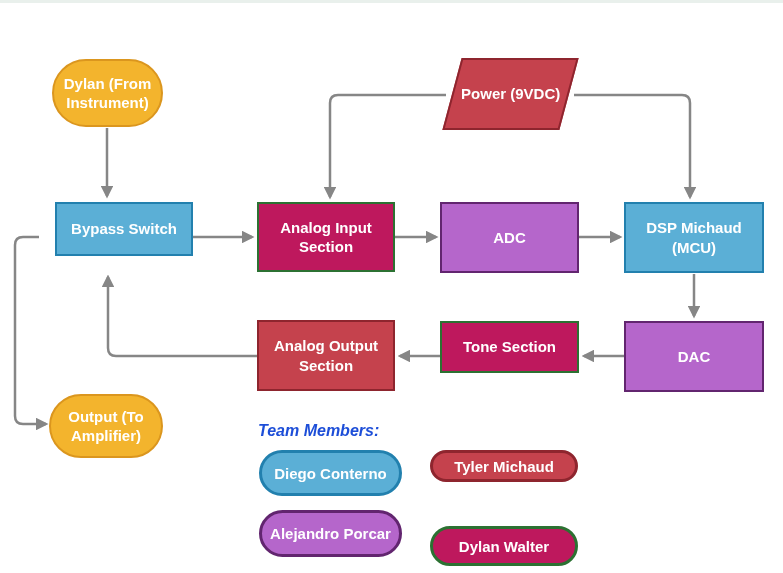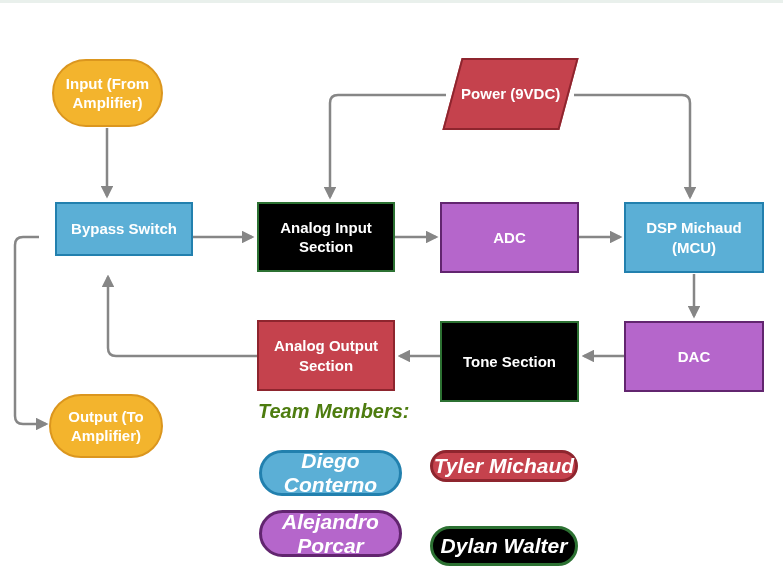--- a/index.html
+++ b/index.html
@@ -13,32 +13,32 @@
     position:absolute;z-index:2;box-sizing:border-box;
     display:flex;align-items:center;justify-content:center;text-align:center;
     color:#ffffff;font-size:15px;font-weight:600;line-height:1.3;
     border:2.5px solid;
   }
   .node .lbl{display:block;padding:0 9px;}
   .stadium{border-radius:34px;}
   .legend-pill{
     position:absolute;z-index:2;box-sizing:border-box;border-radius:24px;border:3px solid;
     display:flex;align-items:center;justify-content:center;text-align:center;
-    color:#ffffff;font-size:21px;font-weight:600;font-style:italic;
+    color:#ffffff;font-size:15px;font-weight:600;
   }
   .blue{background:#5BAFD6;border-color:#2280AE;}
-  .green{background:#000000;border-color:#2C7132;}
+  .green{background:#be185d;border-color:#2C7132;}
   .purple{background:#B566CB;border-color:#62256F;}
   .red{background:#C5424D;border-color:#8E252E;}
   .yellow{background:#F3B42D;border-color:#DB961E;}
   .parallelogram{transform:skewX(-15deg);}
   .parallelogram .lbl{transform:skewX(15deg);white-space:nowrap;}
   .legend-title{
-    position:absolute;z-index:2;left:258px;top:400px;
-    font-style:italic;font-weight:600;font-size:20px;color:#4d7c0f;
+    position:absolute;z-index:2;left:258px;top:422px;
+    font-style:italic;font-weight:600;font-size:16px;color:#1d4ed8;
   }
 </style>
 </head>
 <body>
 
 <div class="top-border"></div>
 
 <svg class="connectors" width="783" height="573" viewBox="0 0 783 573">
   <defs>
     <marker id="arrow" viewBox="0 0 10 10" refX="8" refY="5" markerWidth="5" markerHeight="5" orient="auto-start-reverse">
@@ -54,21 +54,21 @@
     <path d="M574,95 H682 Q690,95 690,103 V197" marker-end="url(#arrow)"></path>
     <path d="M694,274 V316" marker-end="url(#arrow)"></path>
     <path d="M624,356 H584" marker-end="url(#arrow)"></path>
     <path d="M440,356 H400" marker-end="url(#arrow)"></path>
     <path d="M257,356 H116 Q108,356 108,348 V277" marker-end="url(#arrow)"></path>
     <path d="M39,237 H23 Q15,237 15,245 V416 Q15,424 23,424 H46" marker-end="url(#arrow)"></path>
   </g>
 </svg>
 
 <div class="node stadium yellow" style="left:52px;top:59px;width:111px;height:68px">
-  <span class="lbl">Input (From Amplifier)</span>
+  <span class="lbl">Dylan (From Instrument)</span>
 </div>
 
 <div class="node blue" style="left:55px;top:202px;width:138px;height:54px">
   <span class="lbl">Bypass Switch</span>
 </div>
 
 <div class="node green" style="left:257px;top:202px;width:138px;height:70px">
   <span class="lbl">Analog Input Section</span>
 </div>
 
@@ -81,21 +81,21 @@
 </div>
 
 <div class="node red parallelogram" style="left:452px;top:58px;width:117px;height:72px">
   <span class="lbl">Power (9VDC)</span>
 </div>
 
 <div class="node purple" style="left:624px;top:321px;width:140px;height:71px">
   <span class="lbl">DAC</span>
 </div>
 
-<div class="node green" style="left:440px;top:321px;width:139px;height:81px">
+<div class="node green" style="left:440px;top:321px;width:139px;height:52px">
   <span class="lbl">Tone Section</span>
 </div>
 
 <div class="node red" style="left:257px;top:320px;width:138px;height:71px">
   <span class="lbl">Analog Output Section</span>
 </div>
 
 <div class="node stadium yellow" style="left:49px;top:394px;width:114px;height:64px">
   <span class="lbl">Output (To Amplifier)</span>
 </div>

